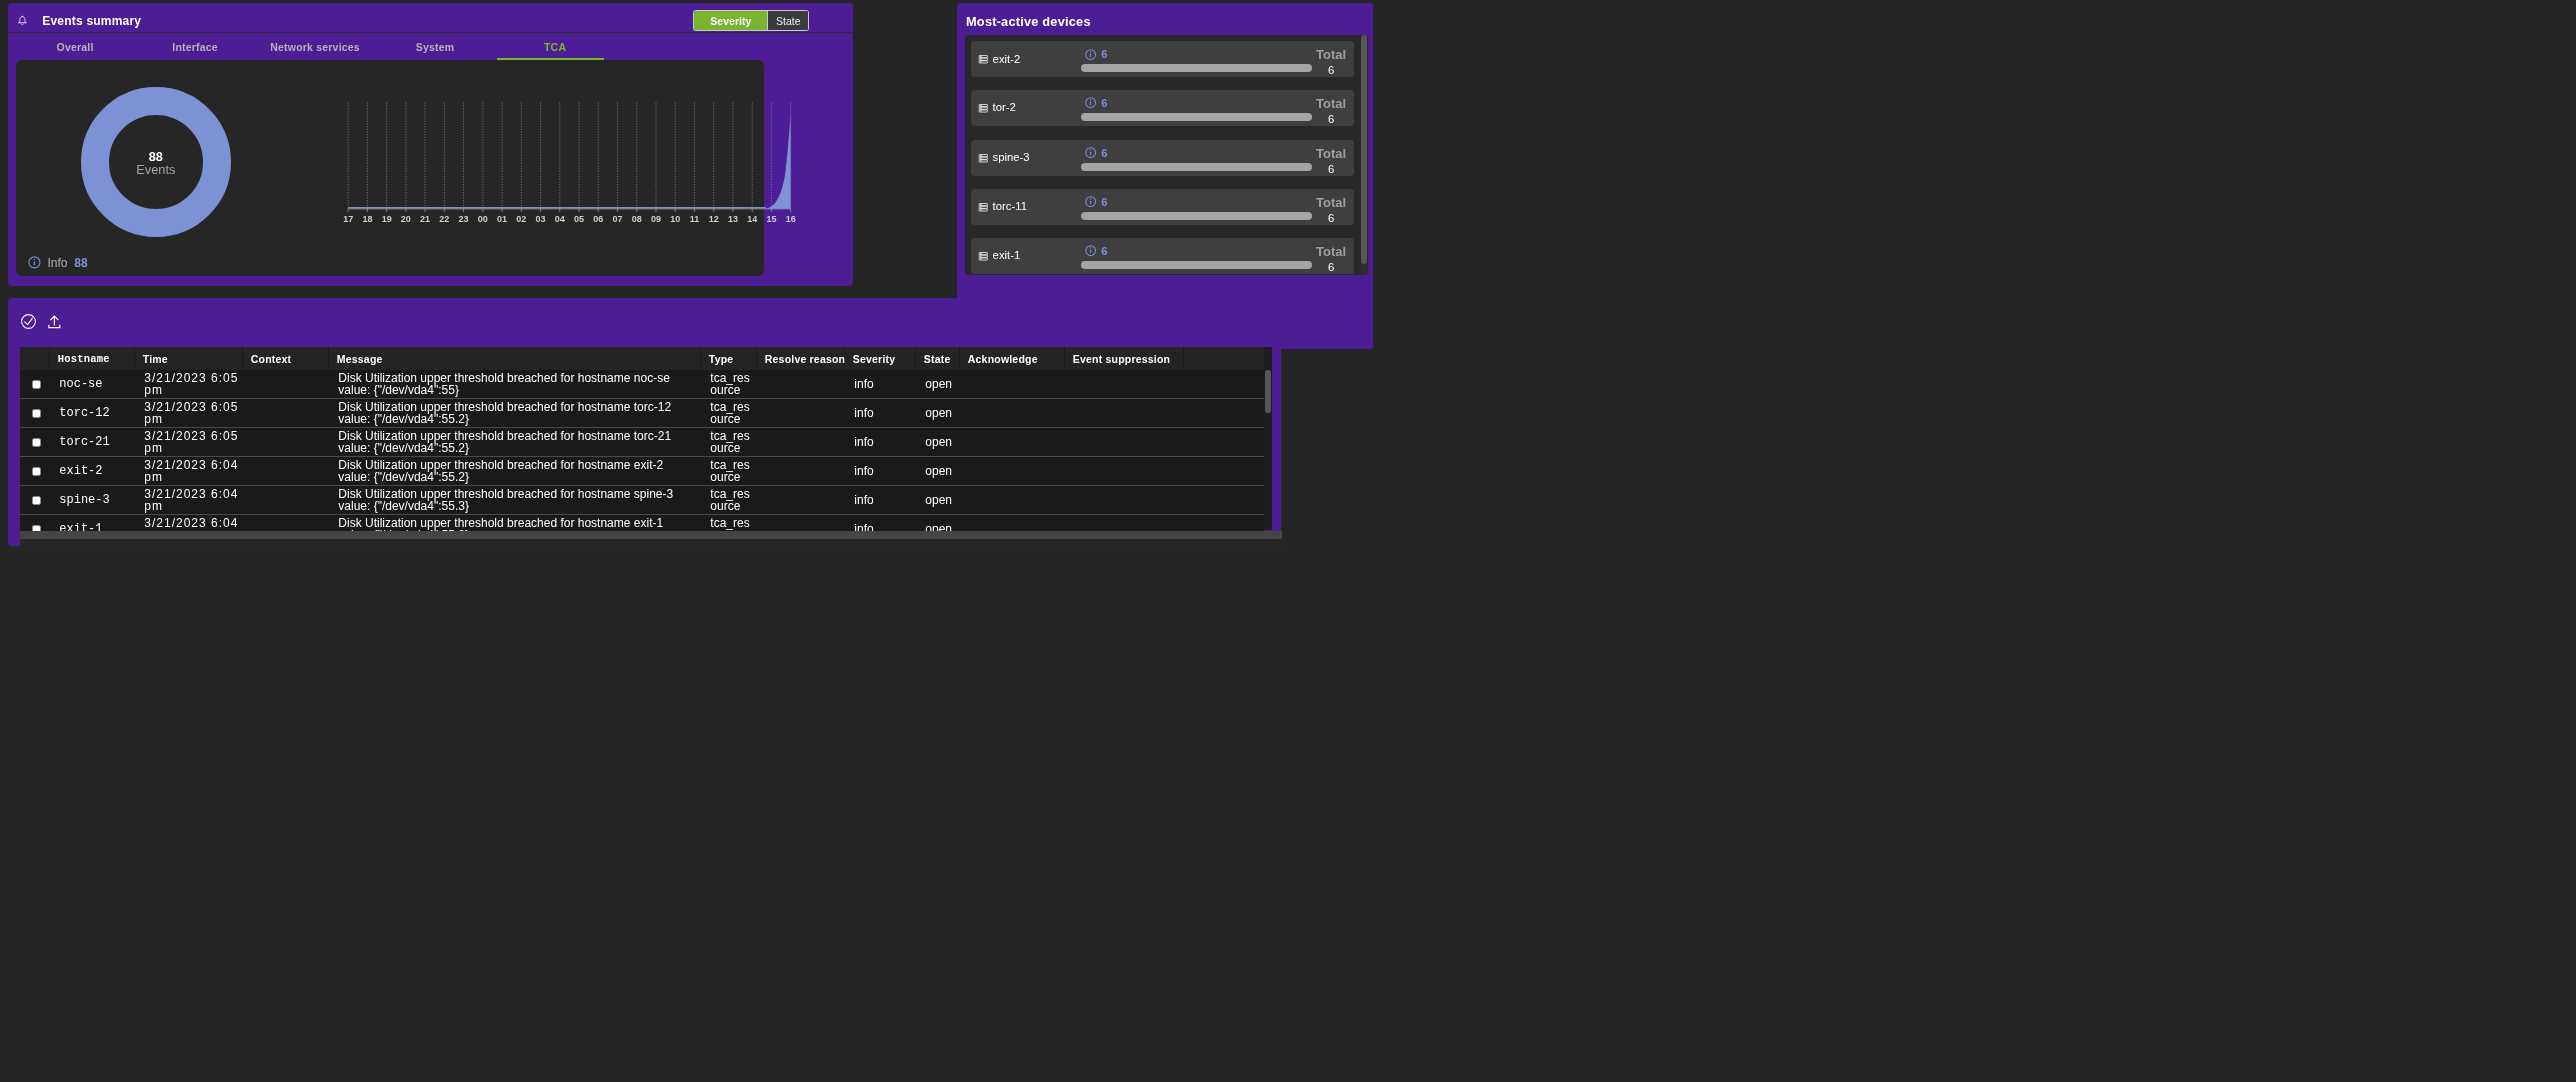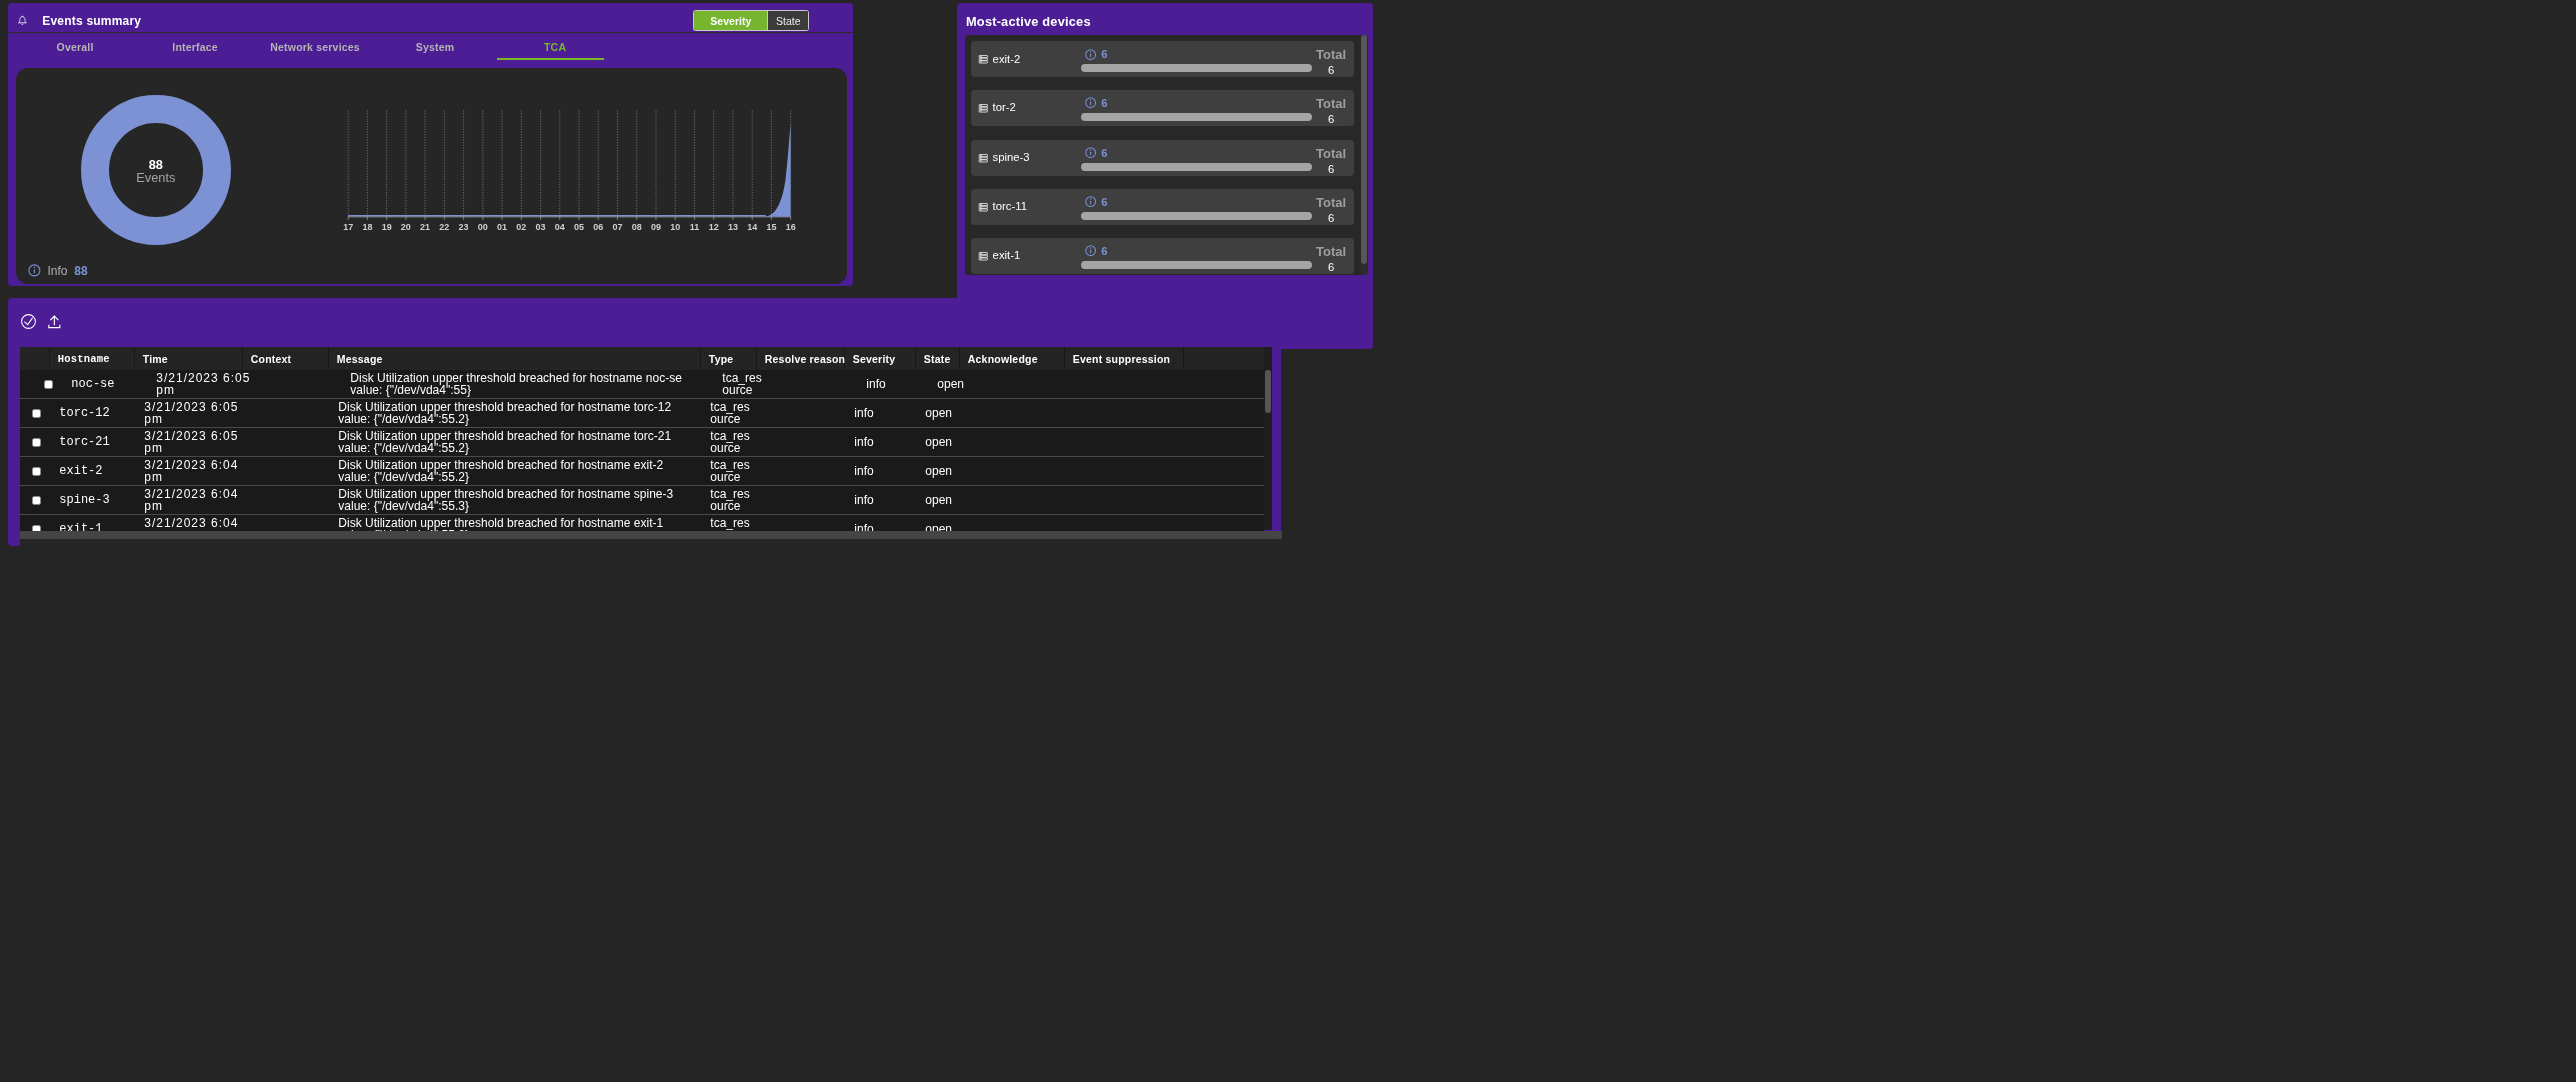--- a/index.html
+++ b/index.html
@@ -14,21 +14,21 @@
 #bellicon { position:absolute; left:7.5px; top:9.8px; }
 #divider1 { position:absolute; left:0; top:29px; width:100%; height:1.1px; background:#2c2c2c; }
 #toggle { position:absolute; left:685px; top:7.1px; width:116px; height:21px; border:0.8px solid #c9c9c9; border-radius:2.3px; display:flex; overflow:hidden; }
 #toggle .seg { display:flex; align-items:center; justify-content:center; font-size:10.5px; font-weight:bold; }
 #toggle .sev { width:74px; background:#76b52d; color:#fff; border-right:0.8px solid #c9c9c9; }
 #toggle .sta { flex:1; background:#3b3b3b; color:#ededed; font-weight:normal; }
 #tabs { position:absolute; left:6.8px; top:30px; width:602px; height:27.4px; display:flex; }
 #tabs .tab { width:120px; display:flex; align-items:center; justify-content:center; font-size:10.5px; font-weight:bold; color:#b5b5b5; letter-spacing:0.2px; }
 #tabs .tab.active { color:#7ab828; }
 #tcaline { position:absolute; left:489px; top:55px; width:107px; height:2.4px; background:#7ab828; }
-#panel1 { position:absolute; left:7.5px; top:57px; width:831px; height:216px; background:#262626; border-radius:12px;margin-top:8px; }
+#panel1 { position:absolute; left:7.5px; top:57px; width:748px; height:216px; background:#262626; border-radius:6px; }
 
 
 #donut { position:absolute; left:65px; top:27.4px; width:150px; height:150px; border-radius:50%;
   border:28px solid #7c92d4; }
 #donutlbl { position:absolute; left:65px; top:89px; width:150px; text-align:center; }
 #donutlbl .n { font-size:12.8px; font-weight:bold; color:#fff; }
 #donutlbl .e { font-size:12.8px; color:#a5a5a5; margin-top:-2.3px; }
 
 
 #legend1 { position:absolute; left:12px; top:196px; height:13.5px; display:flex; align-items:center; }
@@ -53,21 +53,21 @@
 
 
 #tcard { left:8.3px; top:298px; width:1273px; height:248px; }
 #toolbar { position:absolute; left:12.8px; top:16px; height:15px; display:flex; align-items:center; gap:10.5px; }
 #tbl { position:absolute; left:12px; top:49px; width:1244px; }
 .hrow { display:flex; background:#242424; height:23px; }
 .hcell { border-right:1.1px solid #191919; display:flex; align-items:center; padding-left:7.5px;
   font-size:10.5px; font-weight:bold; color:#fff; letter-spacing:0.2px; white-space:nowrap; }
 .hcell:last-child { border-right:none; }
 .trow { display:flex; background:#1a1a1a; height:29px; border-top:0.8px solid #4a4a4a; }
-.trow:first-of-type { border-top:none; height:28px;padding-left:12px; }
+.trow:first-of-type { border-top:none; height:28px; }
 .tcell { padding-left:9px; font-size:12px; color:#fff; line-height:12.3px; display:flex; flex-direction:column; justify-content:center; }
 .c0 { width:30px; } .c1 { width:85px;font-family:Liberation Mono, monospace; } .c2 { width:108px; } .c3 { width:86px; }
 .c4 { width:372px; } .c5 { width:56px; } .c6 { width:88px; } .c7 { width:71px; }
 .c8 { width:44px; } .c9 { width:105px; } .c10 { width:119px; } .c11 { flex:1; }
 .cb { width:9px; height:9px; background:#fff; border:0.8px solid #8a8a8a; border-radius:2.3px; margin-left:2.3px; }
 #vsb { position:absolute; left:1256px; top:49px; width:7.5px; height:183px; background:#1e1e1e; }
 #vsb .th { position:absolute; top:23px; left:0.8px; width:6px; height:43px; background:#575757; border-radius:3px; }
 #hstrip { position:absolute; left:11.3px; top:233px; width:1262px; height:8px; background:#454545; }
 #below { position:absolute; left:11.3px; top:241px; width:1262px; height:7.5px; background:#262626; }
 </style>

